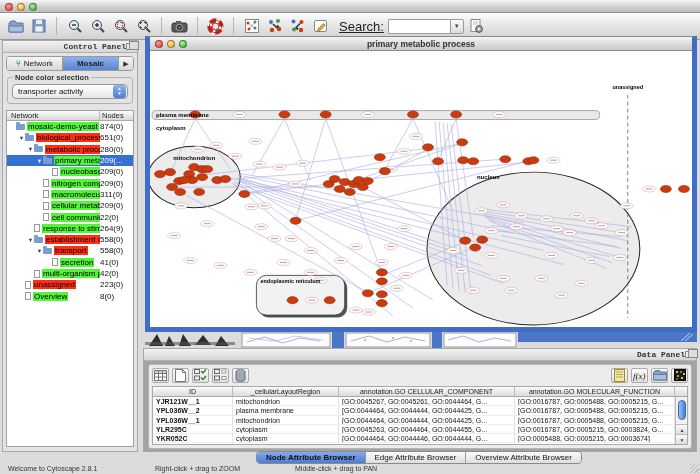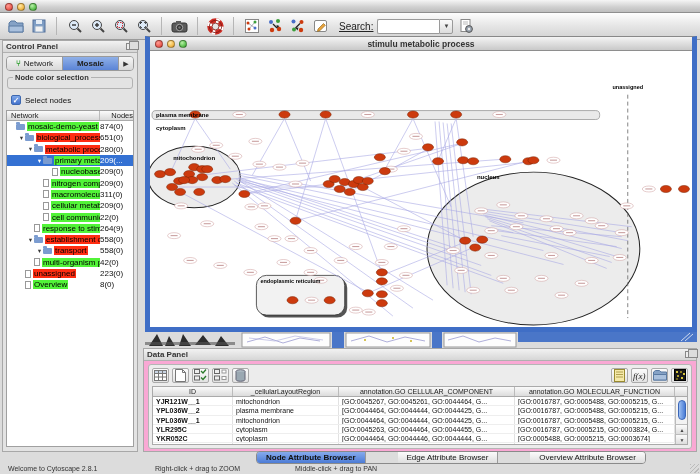--- a/index.html
+++ b/index.html
@@ -18,32 +18,32 @@
   .light.green { background:radial-gradient(circle at 35% 30%, #b9f0a8,#61c554 60%,#3d9c31); }
   .app-title { width:100%; text-align:center; font-size:9px; font-weight:bold; color:#222; }
 
   
   .main-toolbar { position:absolute; left:0; top:13px; width:700px; height:27px;
     background:linear-gradient(#fdfdfd,#e3e3e3 55%,#d2d2d2); border-bottom:1px solid #9a9a9a;
     display:flex; align-items:center; padding:0 5px; gap:2px; }
   .tbico { width:21px; height:21px; display:flex; align-items:center; justify-content:center; border-radius:3px; }
   .tbsep { width:1px; height:18px; background:#b6b6b6; margin:0 5px; }
   .search-wrap { display:flex; align-items:center; gap:4px; margin-left:6px; }
-  .search-label { font-size:10px; color:#222;text-decoration:underline; }
+  .search-label { font-size:13px; color:#222;text-decoration:underline; }
   .search-combo { display:flex; height:15px; }
   .search-input { width:62px; height:15px; border:1px solid #9a9a9a; border-right:none; background:#fff;
     font-size:8px; padding:0 3px; border-radius:2px 0 0 2px; font-family:"Liberation Sans",sans-serif; }
   .search-arrow { width:14px; height:15px; border:1px solid #9a9a9a; background:linear-gradient(#fbfbfb,#dcdcdc);
     border-radius:0 2px 2px 0; font-size:6px; color:#444; display:flex; align-items:center; justify-content:center; }
 
   
   .control-panel { position:absolute; left:2px; top:40px; width:136px; height:412px;
     background:#e3e3e3; border:1px solid #a8a8a8; }
-  .panel-head { height:12px; display:flex; align-items:center; justify-content:space-between;
-    background:linear-gradient(#f2f2f2,#d6d6d6); border-bottom:1px solid #b0b0b0; padding:0 3px; }
+  .panel-head { height:12px; display:flex; align-items:center; justify-content:flex-end;
+    background:linear-gradient(#f2f2f2,#d6d6d6); border-bottom:1px solid #b0b0b0; padding:0 3px;font-family:Liberation Mono, monospace; }
   .panel-head .ph-title { font-size:8px; font-weight:bold; color:#333; }
   .float-ico { width:8px; height:7px; border:1px solid #888; background:#eee; position:relative; }
   .float-ico::after { content:""; position:absolute; left:2px; top:-3px; width:8px; height:7px; border:1px solid #888; background:#ddd; }
 
   .cp-tabs { display:flex; margin:3px 3px 0 3px; height:15px; border:1px solid #9a9a9a; border-radius:4px; overflow:hidden; background:#dcdcdc; }
   .cp-tab { flex:1; display:flex; align-items:center; justify-content:center; gap:3px; font-size:8px; color:#222;
     background:linear-gradient(#f6f6f6,#d8d8d8); border-right:1px solid #9a9a9a; }
   .cp-tab.active { background:linear-gradient(#8fb0e8,#5b84d6); font-weight:bold; }
   .cp-tab-more { width:14px; display:flex; align-items:center; justify-content:center; font-size:7px; color:#333;
     background:linear-gradient(#f6f6f6,#d8d8d8); }
@@ -58,21 +58,21 @@
     display:flex; flex-direction:column; align-items:center; justify-content:center; }
 
   .cb-row { display:flex; align-items:center; gap:4px; margin:6px 0 0 8px; }
   .checkbox { width:10px; height:10px; border-radius:2px; border:1px solid #3d68b0;
     background:linear-gradient(#7fa8ea,#4472cc); color:#fff; font-size:8px; line-height:9px; text-align:center; font-weight:bold; }
   .cb-label { font-size:8px; color:#111; }
 
   .tree-box { position:absolute; left:3px; top:69px; right:3px; bottom:4px; background:#fff; border:1px solid #a0a0a0; overflow:hidden; }
   .tree-header { height:10px; display:flex; background:linear-gradient(#fbfbfb,#d9d9d9); border-bottom:1px solid #aaa; font-size:7.5px; color:#222; }
   .tree-header .th-net { flex:1; padding-left:4px; border-right:1px solid #bbb; }
-  .tree-header .th-nodes { width:33px; padding-left:2px;text-align:right; }
+  .tree-header .th-nodes { width:33px; padding-left:2px; }
   .tree-row { display:flex; align-items:center; height:11.3px; font-size:8px; white-space:nowrap; overflow:hidden; }
   .tree-row.sel { background:#3471d3; }
   .tree-row .tri { width:7px; font-size:5.5px; color:#3a3a3a; text-align:center; flex:0 0 auto; }
   .tree-row.sel .tri { color:#fff; }
   .ic-folder { flex:0 0 auto; width:9px; height:6px; background:#7b9cd0; border-radius:1px; margin-right:2px; position:relative; }
   .ic-folder::before { content:""; position:absolute; top:-2px; left:0; width:4px; height:2px; background:#7b9cd0; border-radius:1px 1px 0 0; }
   .ic-file { flex:0 0 auto; width:6px; height:8px; background:#fff; border:1px solid #999; margin-right:2px; }
   .tlabel { padding:0 1px; color:#000; overflow:hidden; text-overflow:clip; }
   .bg-green { background:#52f338; }
   .bg-red { background:#ff2d12; }
@@ -88,40 +88,40 @@
   .nw-titlebar .lights { top:3px; }
   .nw-title { width:100%; text-align:center; font-size:8.5px; font-weight:bold; color:#333; }
   .net-canvas { position:absolute; left:0; top:15px; right:0; bottom:0; background:#fff; overflow:hidden; }
   .net-canvas svg { width:100%; height:100%; display:block; }
 
   
   .bg-strip { position:absolute; left:145px; top:332px; width:552px; height:16px; }
 
   
   .data-panel { position:absolute; left:143px; top:348px; width:554px; height:104px;
-    background:#f9a8d4; border:1px solid #a8a8a8; }
+    background:#a3a3a3; border:1px solid #a8a8a8; }
   .dp-body { position:absolute; left:4px; right:4px; top:15px; bottom:2px; background:#ececec; border:1px solid #b5b5b5; border-radius:3px; }
   .dp-toolbar { height:20px; display:flex; align-items:center; padding:0 3px; gap:3px; }
   .dpico { width:17px; height:15px; border:1px solid #aaa; border-radius:2px; background:linear-gradient(#fcfcfc,#e2e2e2);
     display:flex; align-items:center; justify-content:center; }
   .dp-spacer { flex:1; }
   .dp-table { position:absolute; left:3px; right:3px; top:21px; bottom:3px; background:#fff; border:1px solid #aaa; overflow:hidden; }
   .dt-header { display:flex; height:10px; background:linear-gradient(#fafafa,#dcdcdc); border-bottom:1px solid #aaa; }
   .dt-hcell { font-size:7px; color:#222; text-align:center; border-right:1px solid #bbb; overflow:hidden; white-space:nowrap; line-height:10px; }
   .dt-row { display:flex; height:9.3px; border-bottom:1px solid #eee; }
   .dt-cell { font-size:7px; color:#111; padding-left:3px; border-right:1px solid #e2e2e2; overflow:hidden; white-space:nowrap; line-height:9.3px; }
   .dt-cell.c0 { font-weight:bold; }
   .dt-scroll { position:absolute; right:0; top:10px; bottom:0; width:12px; background:#f2f2f2; border-left:1px solid #bbb; }
   .dt-thumb { position:absolute; left:1.5px; top:3px; width:8px; height:20px; border-radius:4px;
     background:linear-gradient(90deg,#9ec0f2,#4a7cd6); border:1px solid #3a66b8; }
   .dt-arrows { position:absolute; left:0; bottom:0; width:12px; }
   .dt-arrow { height:10px; border-top:1px solid #bbb; font-size:5px; color:#444; text-align:center; line-height:10px; background:linear-gradient(#fbfbfb,#ddd); }
 
   
-  .attr-tabs { position:absolute; left:256px; top:451px; height:13px; display:flex; border:1px solid #8a8a8a; border-radius:4px; overflow:hidden;gap:32px; }
+  .attr-tabs { position:absolute; left:256px; top:451px; height:13px; display:flex; border:1px solid #8a8a8a; border-radius:4px; overflow:hidden; }
   .attr-tab { font-size:8px; color:#111; padding:0 9px; display:flex; align-items:center;
     background:linear-gradient(#fbfbfb,#dedede); border-right:1px solid #9a9a9a; }
   .attr-tab:last-child { border-right:none; }
   .attr-tab.active { background:linear-gradient(#86aaec,#4c7cd6); font-weight:bold; }
 
   
   .status-bar { position:absolute; left:0; top:464px; width:700px; height:10px; font-size:7px; color:#333; }
   .status-bar span { position:absolute; top:1px; }
   .st-welcome { left:8px; }
   .st-zoom { left:155px; }
@@ -271,20 +271,27 @@
         <span class="net-glyph">⑂</span>
         <span>Network</span>
       </div>
       <div class="cp-tab active">
         <span>Mosaic</span>
       </div>
       <div class="cp-tab-more">▶</div>
     </div>
     <div class="group-box">
       <span class="gb-label">Node color selection</span>
+      <div class="combo">
+        <span class="combo-text">transporter activity</span>
+        <span class="combo-arrows">
+            <span>▲</span>
+            <span>▼</span>
+          </span>
+      </div>
     </div>
     <div class="cb-row">
       <span class="checkbox">✓</span>
       <span class="cb-label">Select nodes</span>
     </div>
     <div class="tree-box">
       <div class="tree-header">
         <span class="th-net">Network</span>
         <span class="th-nodes">Nodes</span>
       </div>
@@ -354,20 +361,26 @@
             <span class="ic-folder"></span>
             <span class="tlabel bg-red">establishment of lo</span>
             <span class="tcount">558(0)</span>
           </div>
           <div class="tree-row" style="padding-left: 29px;">
             <span class="tri">▼</span>
             <span class="ic-folder"></span>
             <span class="tlabel bg-red">transport</span>
             <span class="tcount">558(0)</span>
           </div>
+          <div class="tree-row" style="padding-left: 38px;">
+            <span class="tri"></span>
+            <span class="ic-file"></span>
+            <span class="tlabel bg-green">secretion</span>
+            <span class="tcount">41(0)</span>
+          </div>
           <div class="tree-row" style="padding-left: 20px;">
             <span class="tri"></span>
             <span class="ic-file"></span>
             <span class="tlabel bg-green">multi-organism pro</span>
             <span class="tcount">42(0)</span>
           </div>
           <div class="tree-row" style="padding-left: 11px;">
             <span class="tri"></span>
             <span class="ic-file"></span>
             <span class="tlabel bg-red">unassigned</span>
@@ -383,21 +396,21 @@
     </div>
   </div>
 
   <div class="net-window">
     <div class="nw-titlebar">
       <div class="lights">
         <div class="light red"></div>
         <div class="light yellow"></div>
         <div class="light green"></div>
       </div>
-      <div class="nw-title">stimulu metabolic process</div>
+      <div class="nw-title">primary metabolic process</div>
     </div>
     <div class="net-canvas">
       <svg id="net-svg" viewBox="0 0 540 277" preserveAspectRatio="none">
           <rect x="2" y="59" width="446" height="9" rx="4" fill="#e9e9e9" stroke="#8a8a8a" stroke-width="0.7"></rect>
           <ellipse cx="44" cy="126" rx="46" ry="31" fill="#ececec" stroke="#222222" stroke-width="1"></ellipse>
           <ellipse cx="382" cy="198" rx="106" ry="77" fill="#ececec" stroke="#222222" stroke-width="1"></ellipse>
           <rect x="108.5" y="227.5" width="88" height="40" rx="10" fill="#555"></rect>
           <rect x="106" y="225" width="88" height="40" rx="10" fill="#f2f2f2" stroke="#333" stroke-width="0.8"></rect>
           <line x1="476" y1="43" x2="476" y2="268" stroke="#666" stroke-width="0.8" stroke-dasharray="4 3"></line>
           <line x1="88" y1="126" x2="300" y2="196" stroke="#a9a9e4" stroke-width="0.8" opacity="0.75"></line>

